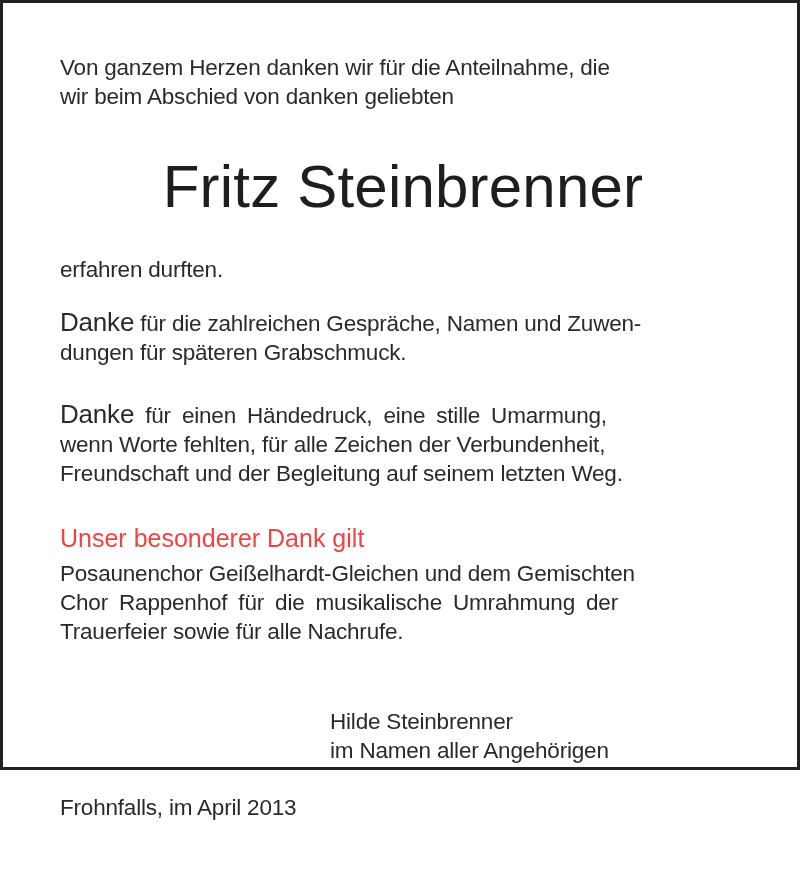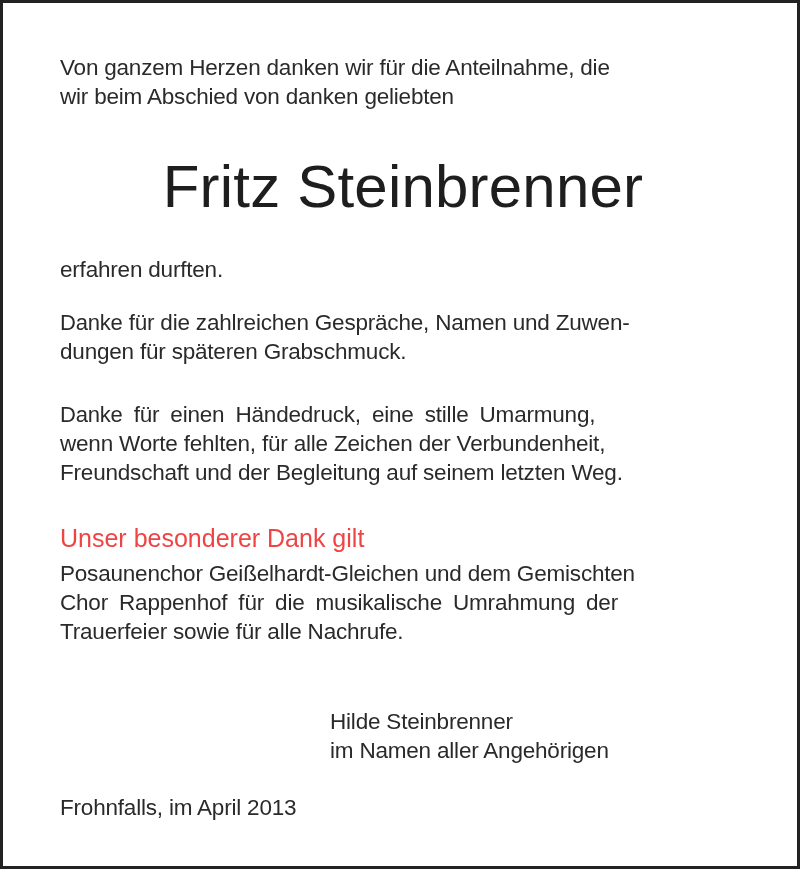--- a/index.html
+++ b/index.html
@@ -1,19 +1,19 @@
 <!DOCTYPE html>
 <html><head>
 <meta charset="utf-8">
 <style>
   html, body { margin: 0; padding: 0; background: #ffffff; }
   body { width: 800px; height: 869px; overflow: hidden; }
   .frame {
     position: absolute; left: 0; top: 0;
-    width: 800px; height: 869px; box-sizing: border-box;
+    width: 800px; height: 770px; box-sizing: border-box;
     border: 3px solid #222222; background: #ffffff;
   }
   .text {
     font-family: "Liberation Sans", "DejaVu Sans", sans-serif;
     color: #2a2a2a;
     font-size: 22.5px;
     line-height: 29px;
     letter-spacing: -0.2px;
   }
   .block { position: absolute; left: 57px; width: 688px; }
@@ -30,21 +30,21 @@
   .p1 { top: 305px; }
   .p2 { top: 397px; }
   .dank-head {
     position: absolute; left: 57px; top: 519px;
     font-family: "Liberation Sans", "DejaVu Sans", sans-serif;
     font-size: 25px; line-height: 32px; color: #ef4444;
   }
   .p3 { top: 556px; }
   .sig { position: absolute; left: 327px; top: 704px; }
   .place { top: 790px; }
-  .danke-word { font-size: 22px; }
+  .danke-word { font-size: 26px; }
 </style>
 </head>
 <body>
 
 <div class="frame">
 
   <div class="text block intro">
     <span class="line">Von ganzem Herzen danken wir für die Anteilnahme, die</span>
     <span class="line">wir beim Abschied von danken geliebten</span>
   </div>

